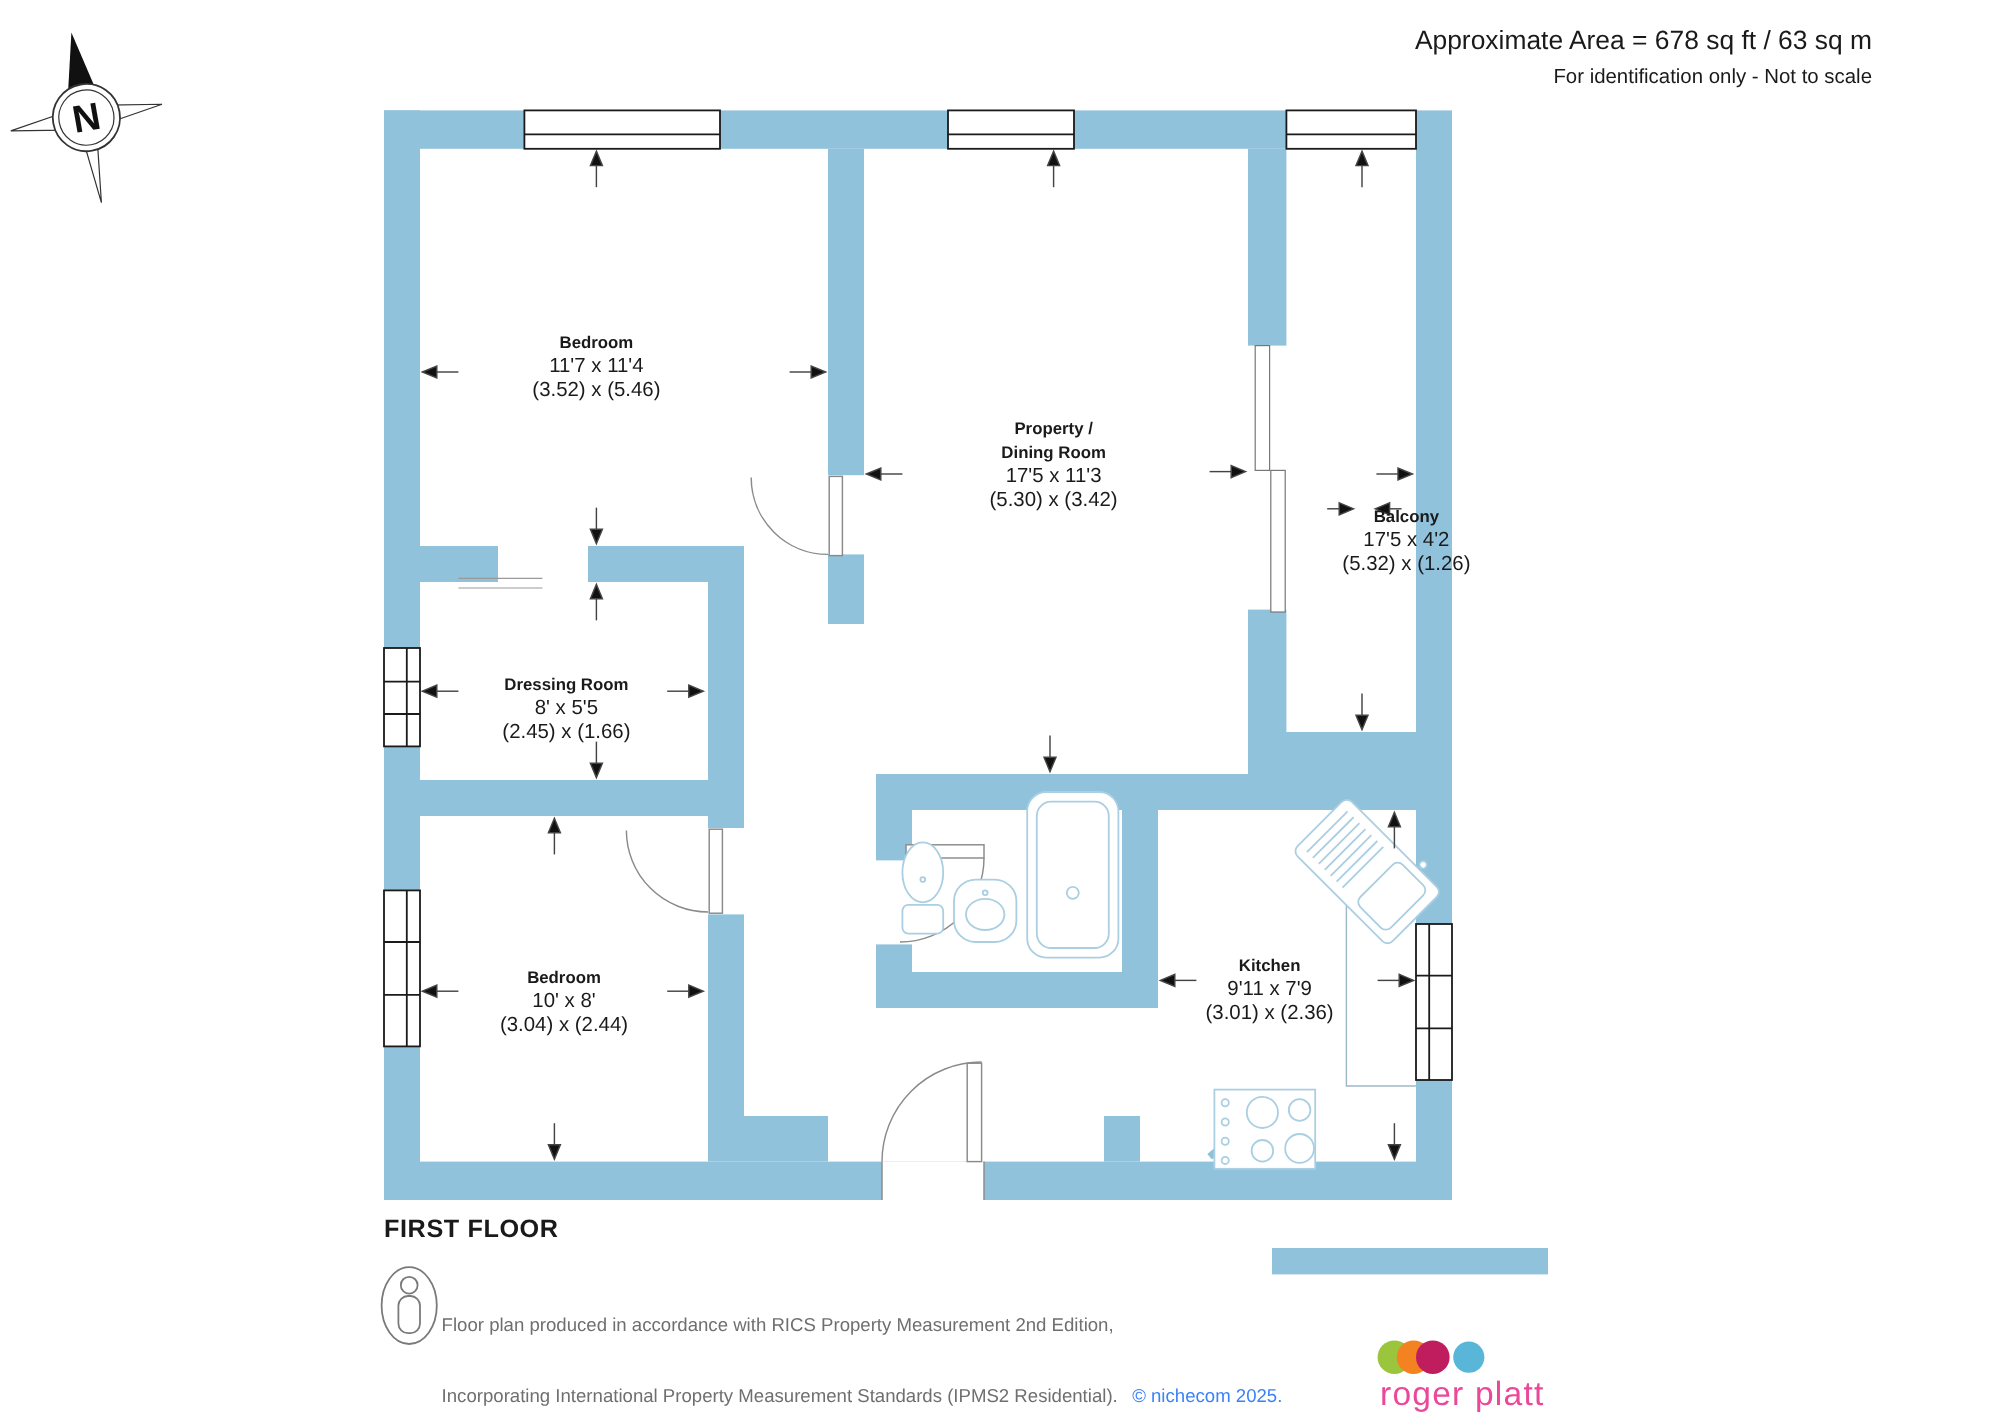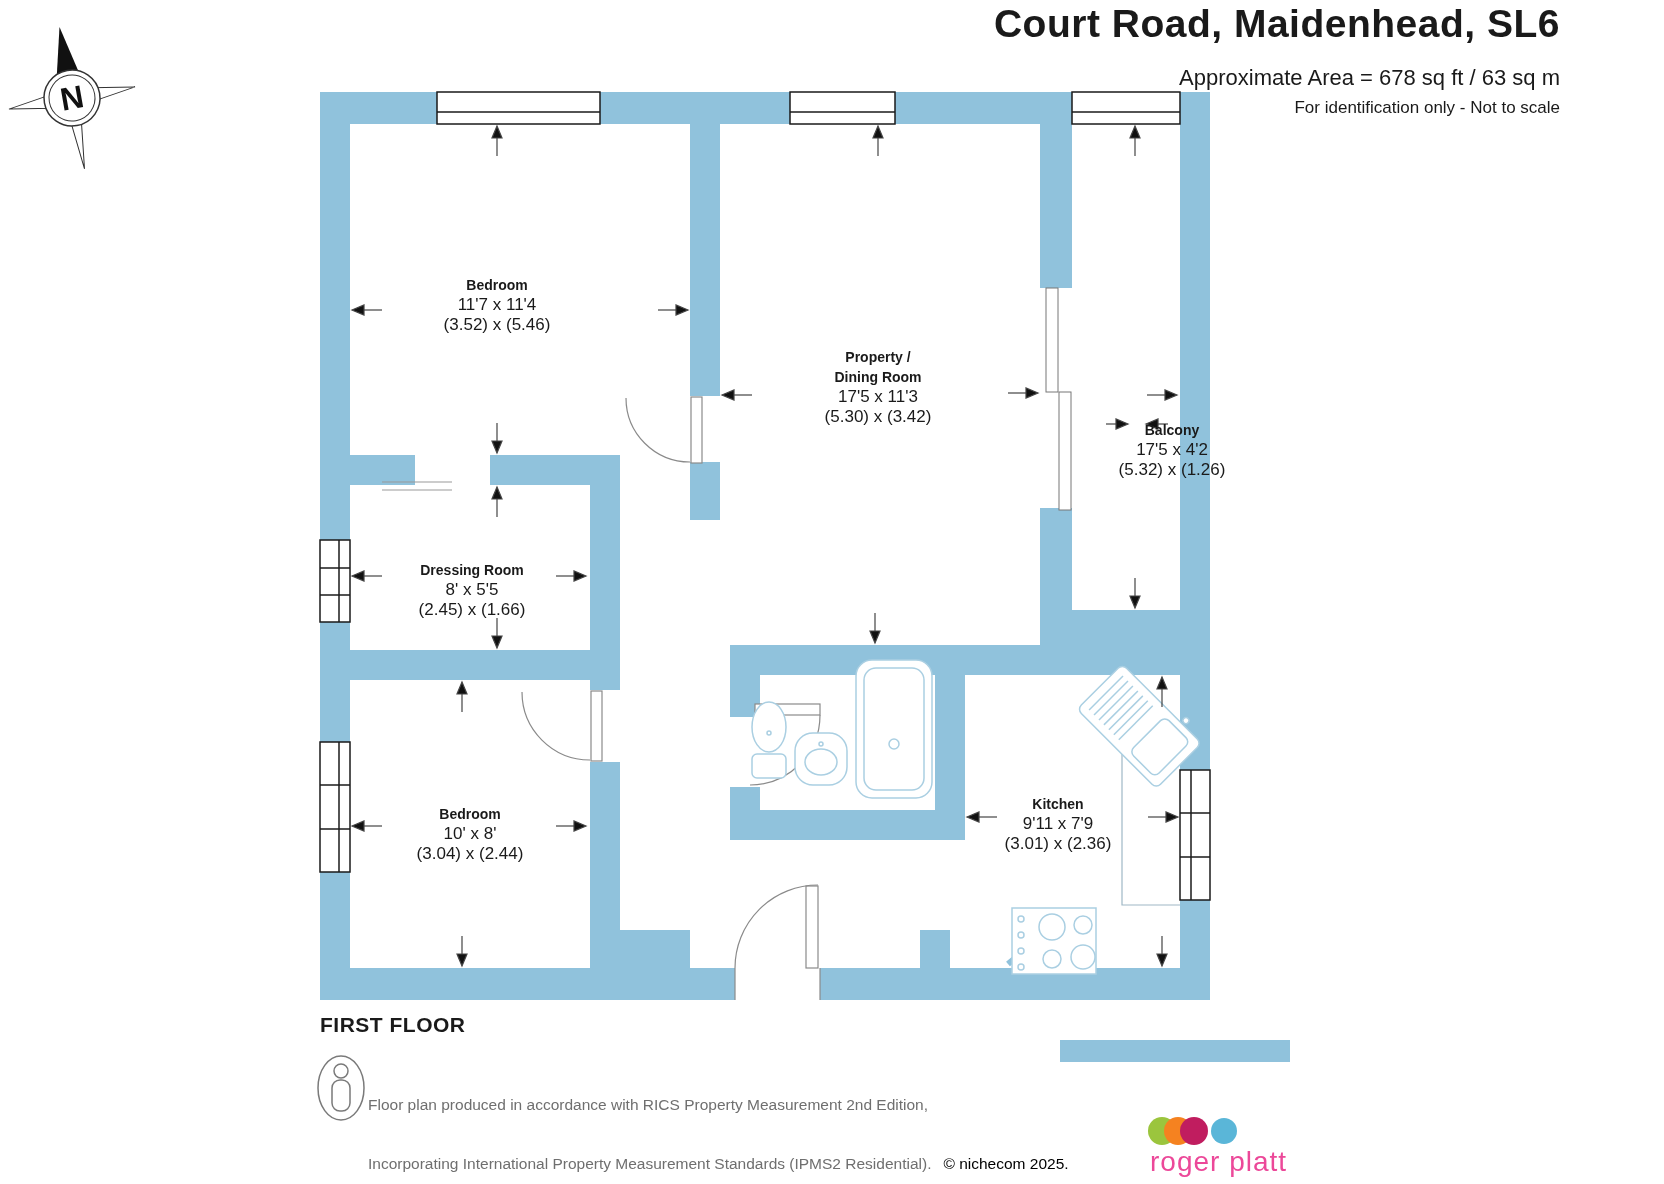--- a/index.html
+++ b/index.html
@@ -16,21 +16,21 @@
 
   .room-label { position:absolute; transform:translateX(-50%); text-align:center;
                 font-size:17px; line-height:20px; white-space:nowrap; }
   .room-label .rname { font-weight:bold; font-size:14px; }
 
   .floor-label { position:absolute; left:320px; top:1013px; font-size:21px;
                  font-weight:bold; letter-spacing:0.5px; }
 
   .footer-text { position:absolute; left:368px; top:1056px; font-size:15.5px;
                  line-height:19.5px; color:#6f6f6f; white-space:pre-wrap; }
-  .footer-text .copyright { color:#000000; padding-left:12px; }
+  .footer-text .copyright { color:#3b82f6; padding-left:12px; }
 
   .logo-text { position:absolute; left:1150px; top:1146px; font-size:28px;
                color:#ec4899; letter-spacing:1px; }
 </style>
 </head>
 <body>
 
 <div class="canvas">
 
   <svg class="plan-svg" width="1664" height="1184" viewBox="0 0 1664 1184">
@@ -251,21 +251,20 @@
     <rect x="1060" y="1040" width="230" height="22" fill="#90c2dc"></rect>
     <g>
       <circle cx="1162" cy="1131" r="14" fill="#9bc53d"></circle>
       <circle cx="1178" cy="1131" r="14" fill="#f58220"></circle>
       <circle cx="1194" cy="1131" r="14" fill="#c01d5f"></circle>
       <circle cx="1224" cy="1131" r="13" fill="#5ab6d8"></circle>
     </g>
   </svg>
 
   <div class="title-block">
-    <div class="address">Court Road, Maidenhead, SL6</div>
     <div class="area">Approximate Area = 678 sq ft / 63 sq m</div>
     <div class="disclaimer">For identification only - Not to scale</div>
   </div>
 
   <div class="room-label" style="left:497px; top:275px;">
     <div class="rname">Bedroom</div>
     <div>11'7 x 11'4</div>
     <div>(3.52) x (5.46)</div>
   </div>
 

